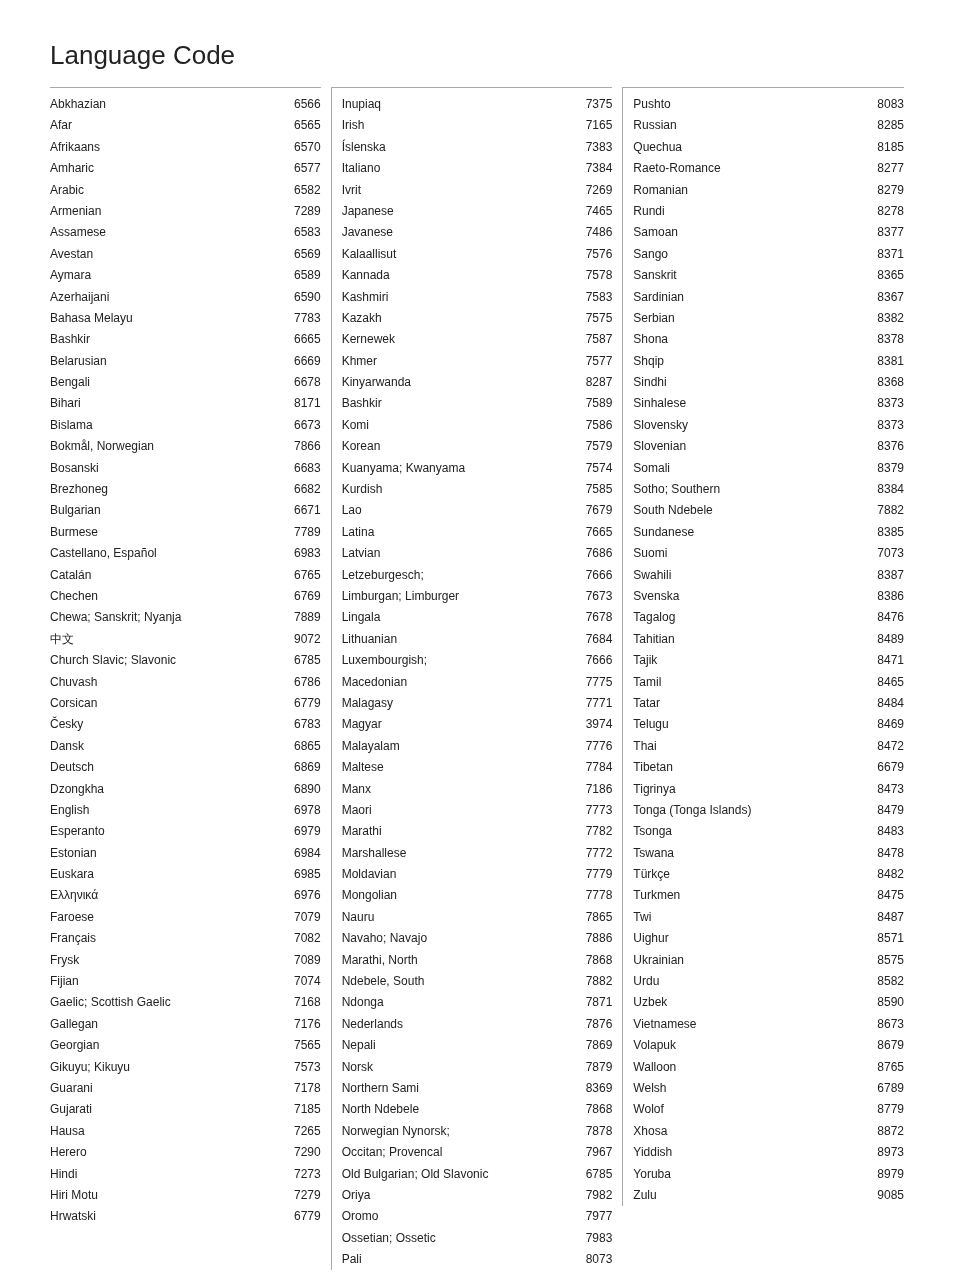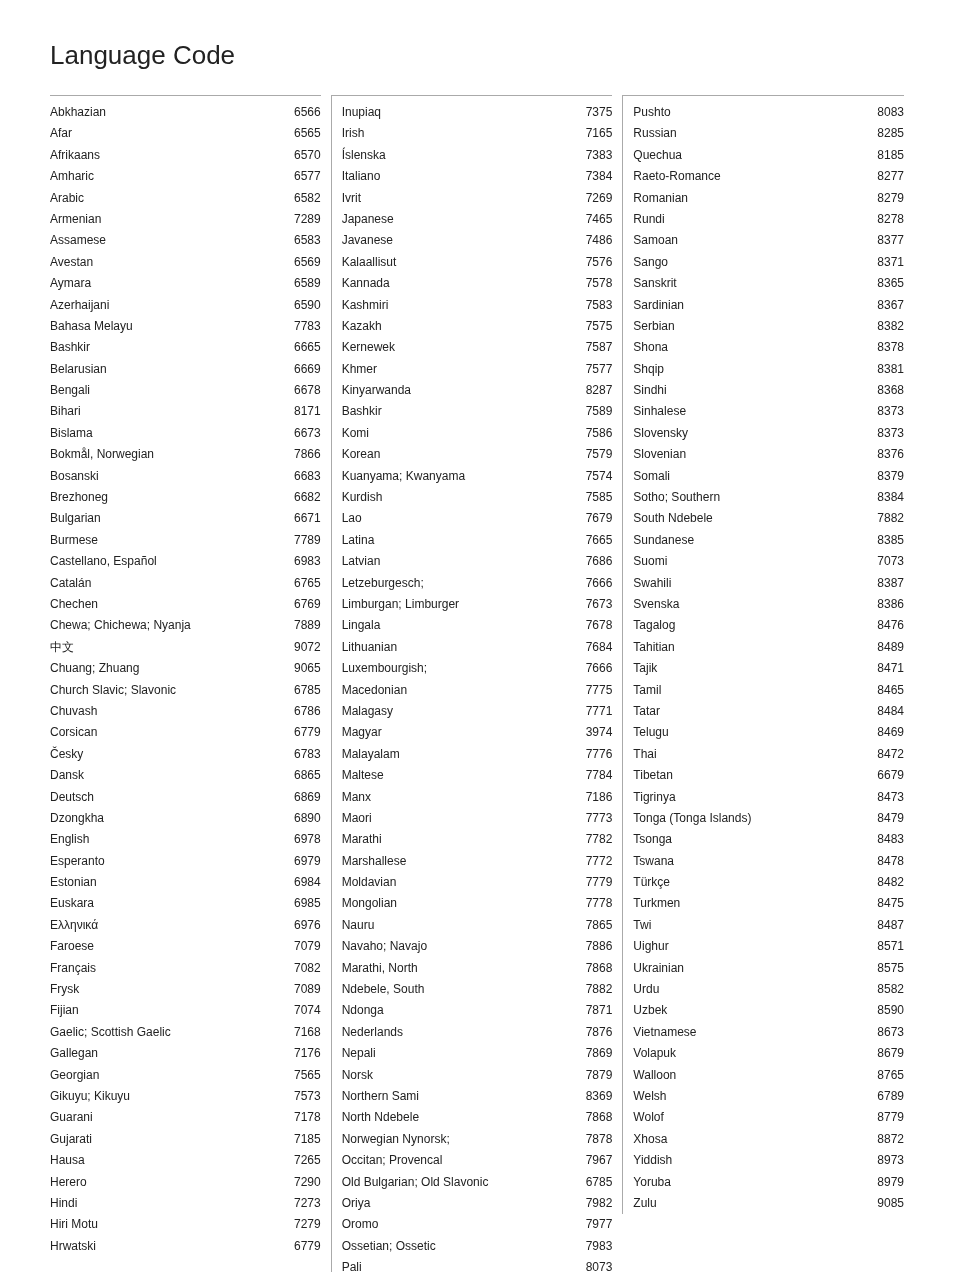--- a/index.html
+++ b/index.html
@@ -6,21 +6,21 @@
     body {
       background: #fff;
       font-family: Arial, Helvetica, sans-serif;
       font-size: 12px;
       color: #222;
       padding: 40px 50px 40px 50px;
     }
     h1 {
       font-size: 26px;
       font-weight: normal;
-      margin-bottom: 24px;
+      margin-bottom: 16px;
       color: #222;
     }
     .table-container {
       display: flex;
       gap: 0;
       align-items: flex-start;
     }
     .col {
       flex: 1;
       border-top: 1px solid #aaa;
@@ -145,30 +145,26 @@
       </div>
       <div class="row">
         <span class="lang">Catalán</span>
         <span class="code">6765</span>
       </div>
       <div class="row">
         <span class="lang">Chechen</span>
         <span class="code">6769</span>
       </div>
       <div class="row">
-        <span class="lang">Chewa; Chichewa; Nyanja</span>
+        <span class="lang">Chewa; Sanskrit; Nyanja</span>
         <span class="code">7889</span>
       </div>
       <div class="row">
         <span class="lang">中文</span>
         <span class="code">9072</span>
-      </div>
-      <div class="row">
-        <span class="lang">Chuang; Zhuang</span>
-        <span class="code">9065</span>
       </div>
       <div class="row">
         <span class="lang">Church Slavic; Slavonic</span>
         <span class="code">6785</span>
       </div>
       <div class="row">
         <span class="lang">Chuvash</span>
         <span class="code">6786</span>
       </div>
       <div class="row">

